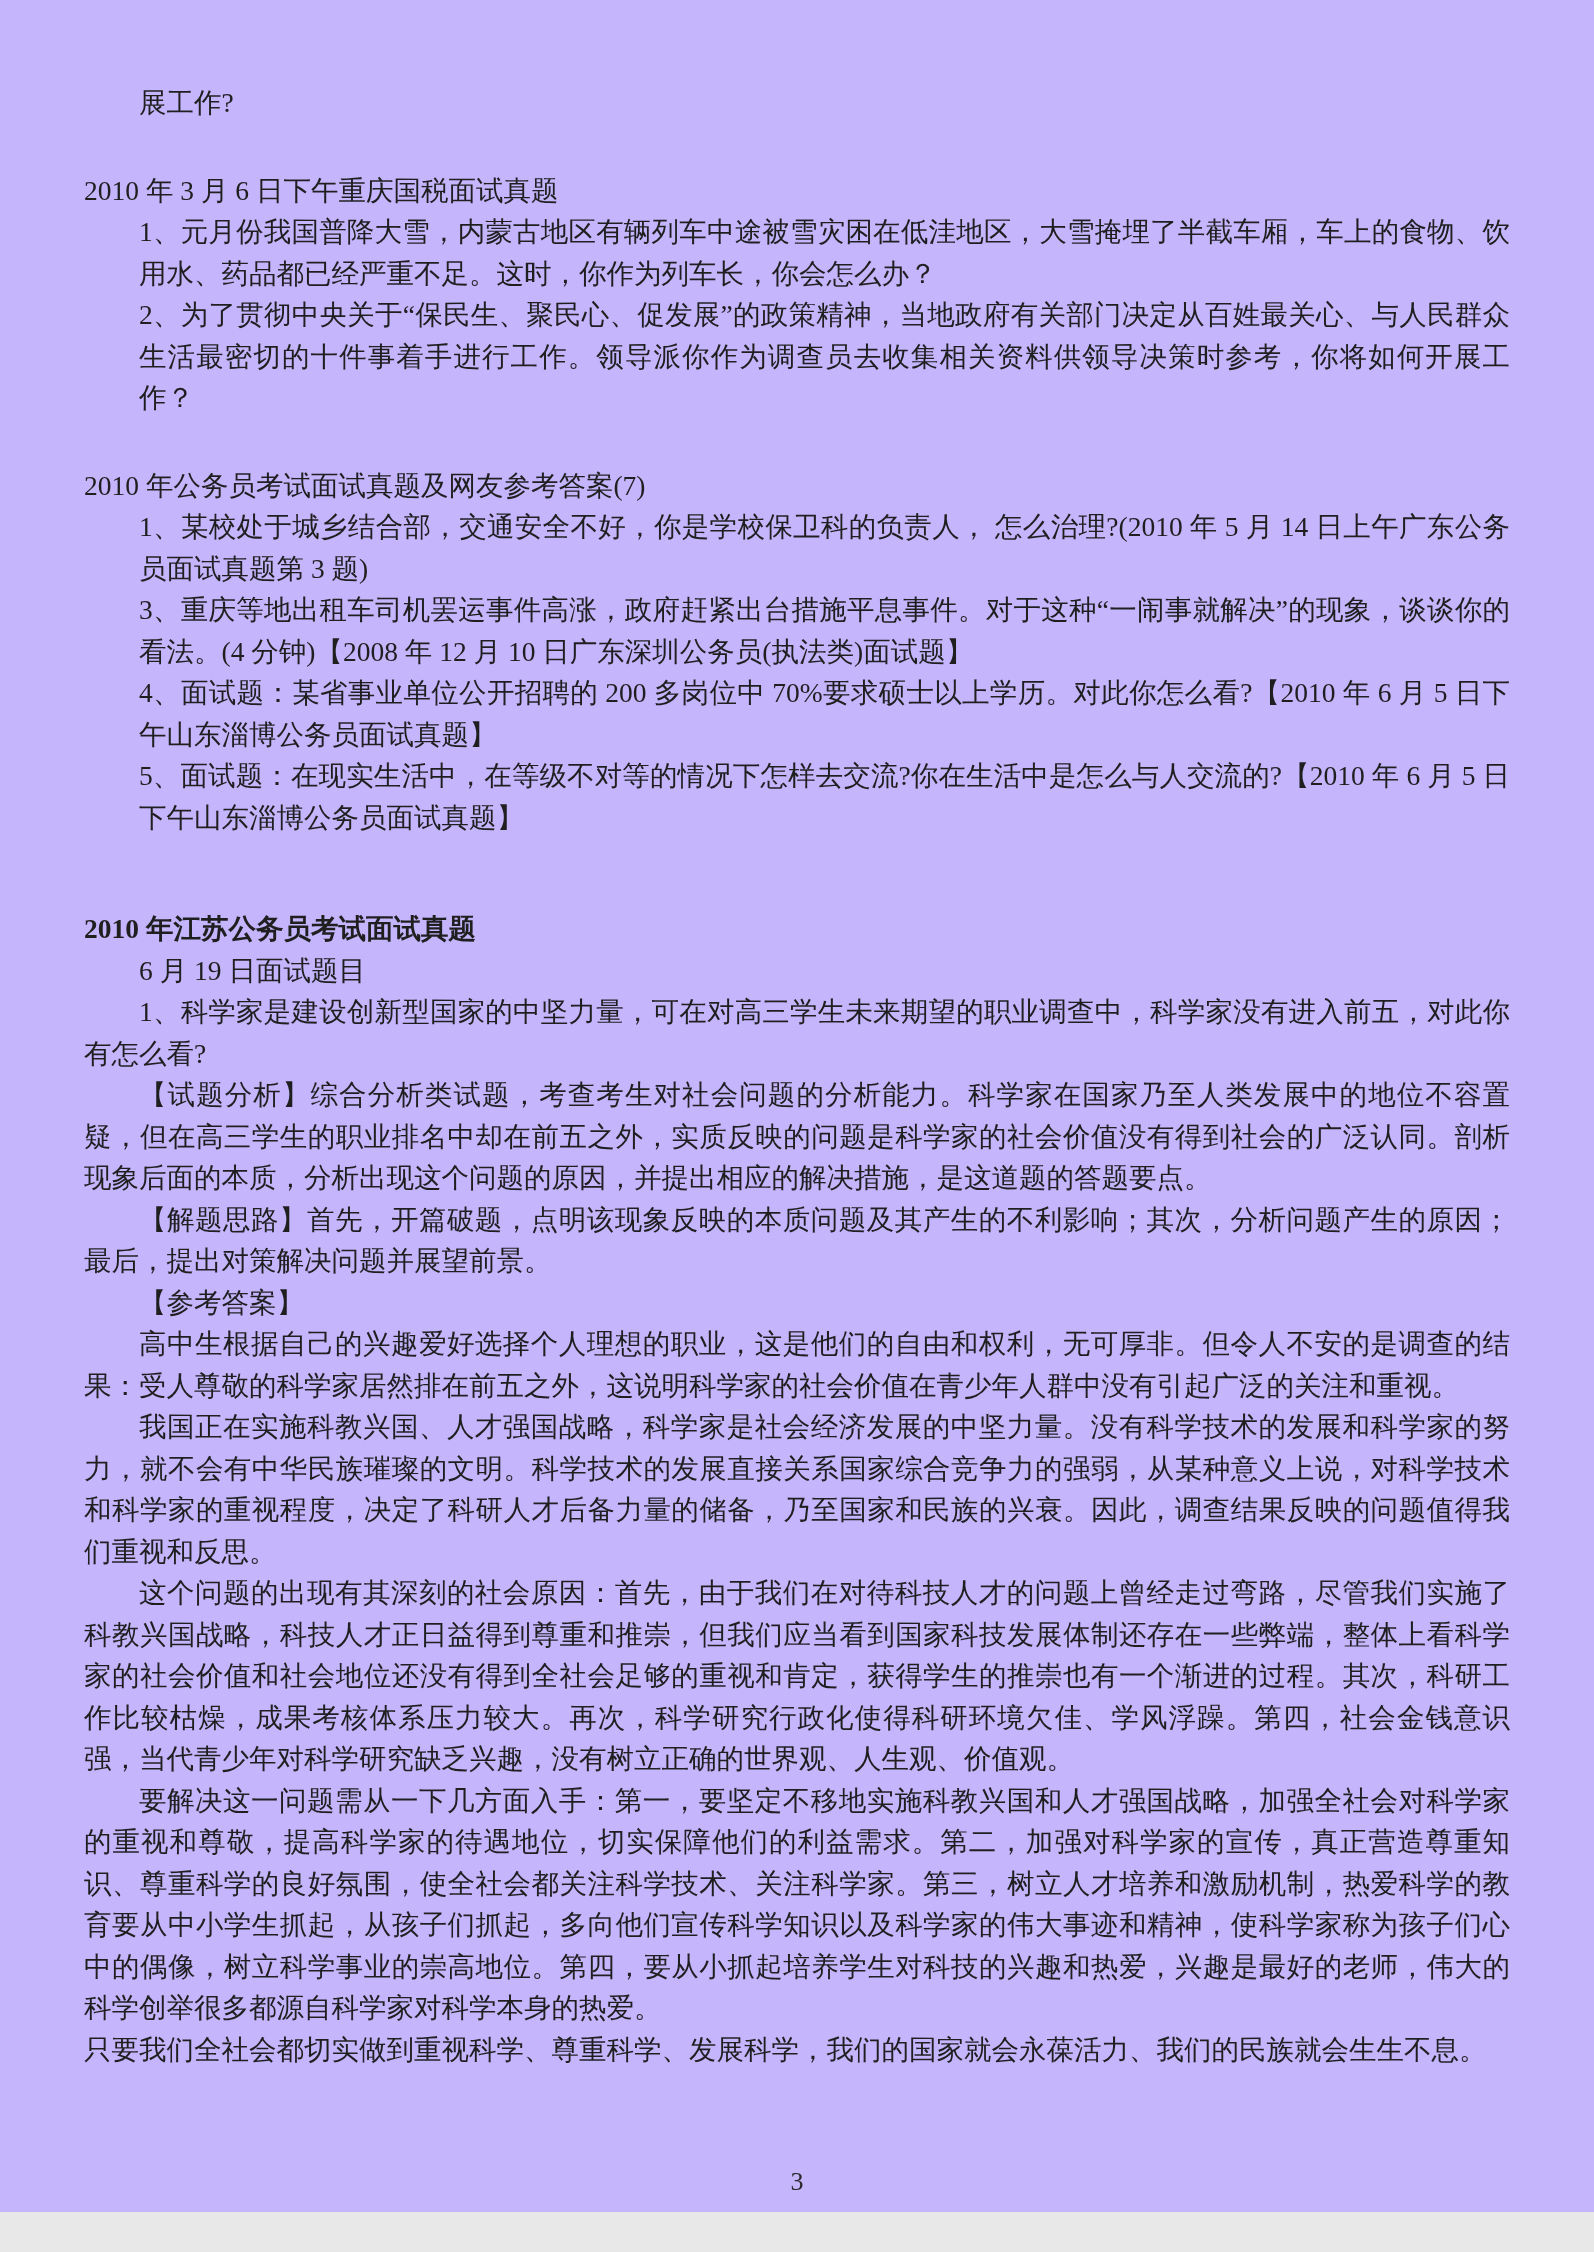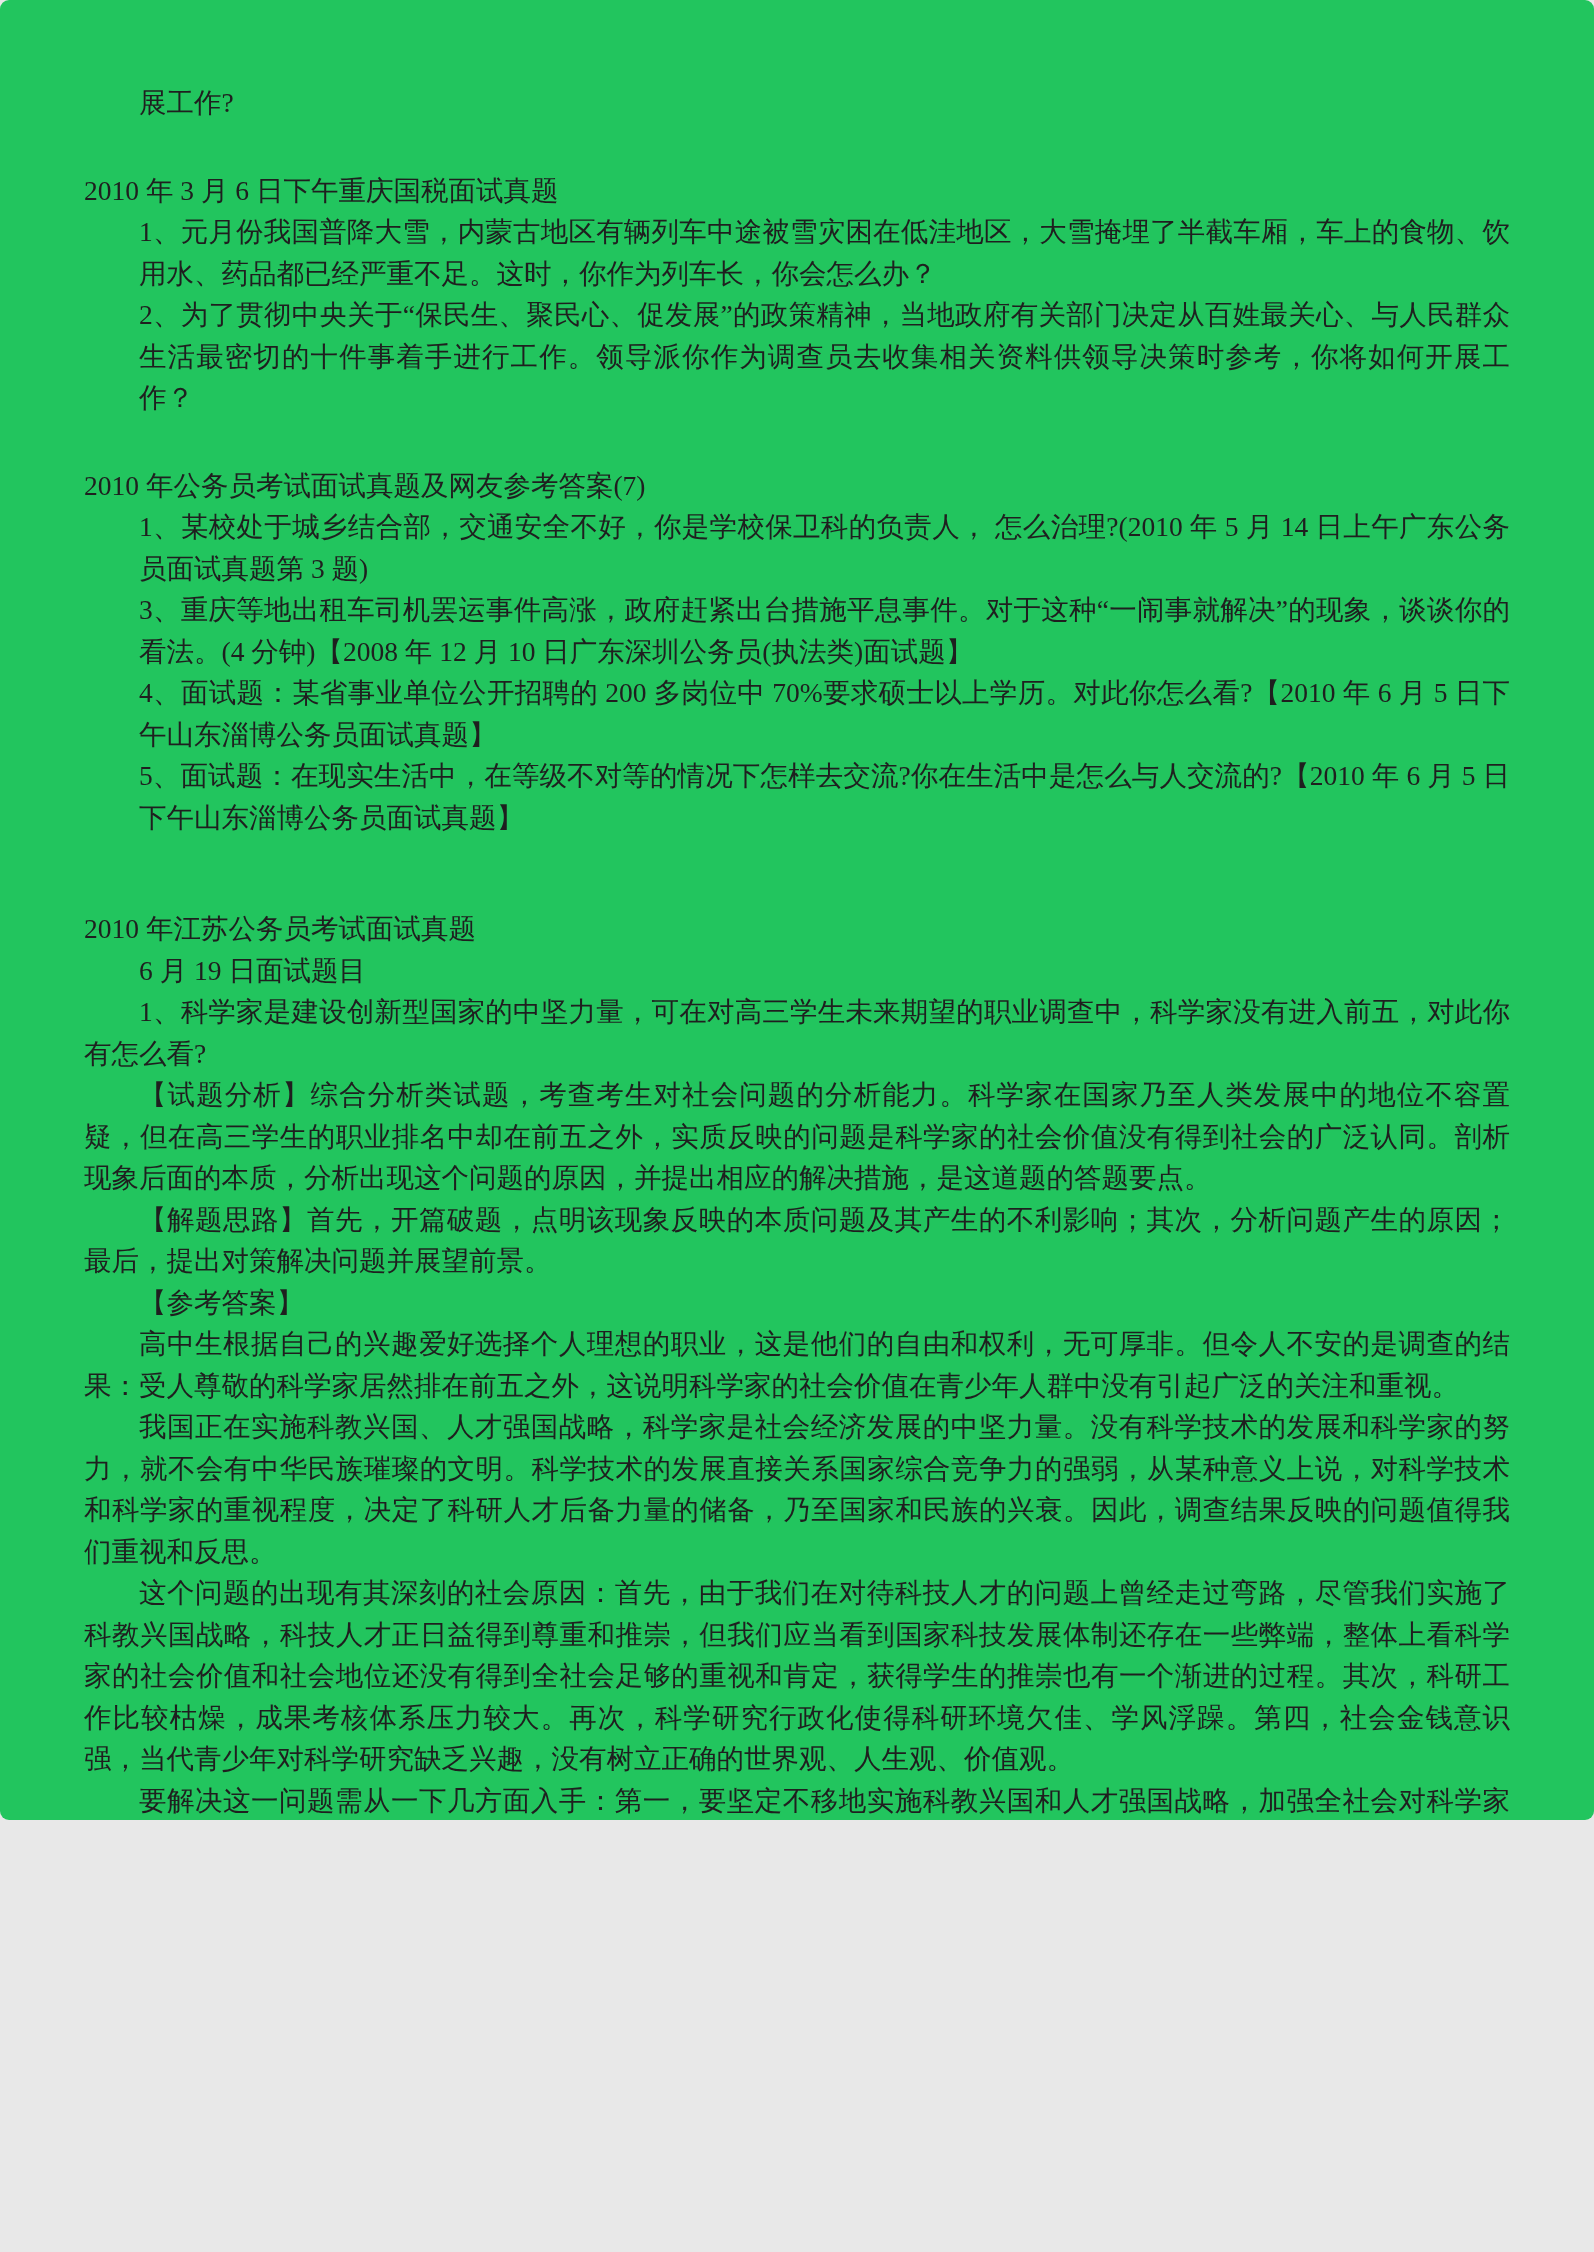--- a/index.html
+++ b/index.html
@@ -3,27 +3,26 @@
 <meta charset="utf-8">
 <style>
   html, body {
     margin: 0;
     padding: 0;
     background: #e8e8e8;
   }
   .page {
     position: relative;
     width: 1594px;
-    height: 1820px;
+    height: 2212px;
     margin: 0 auto;
-    background: #22c55e;
+    background: #c4b5fd;
     overflow: hidden;
     font-family: "Liberation Serif", "DejaVu Serif", serif;
     color: #1f1f1f;
-    border-radius: 9px;
   }
   .content {
     position: absolute;
     top: 0;
     left: 0;
     right: 0;
     padding: 82px 84px 0 84px;
     font-size: 27.5px;
     line-height: 41.5px;
   }
@@ -35,21 +34,21 @@
   .line-indent {
     text-align: left;
     text-indent: 2em;
   }
   
   .heading {
     text-align: left;
     text-indent: 0;
   }
   .bold {
-    font-weight: normal;
+    font-weight: bold;
   }
   
   .item {
     margin-left: 2em;
   }
   
   .para {
     text-indent: 2em;
   }
   .noindent {

